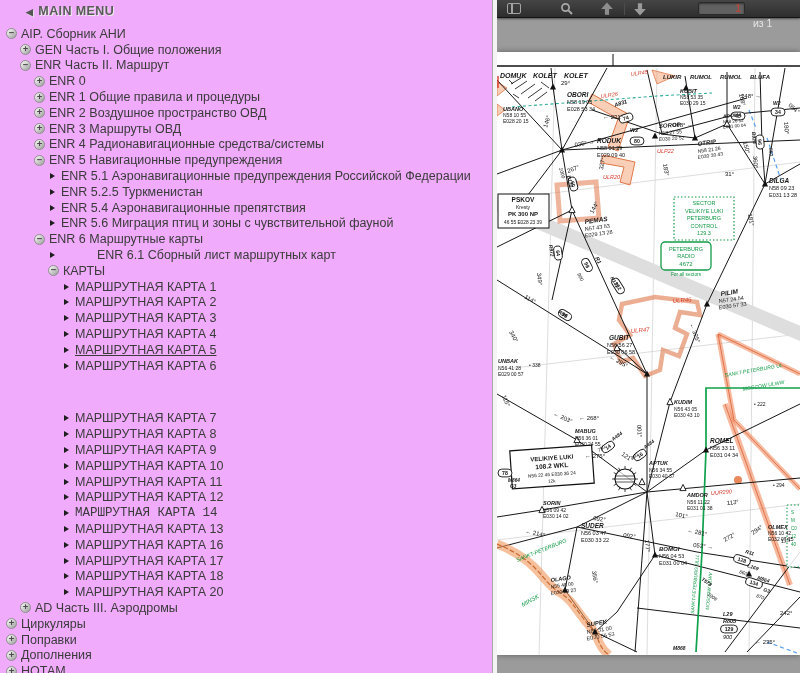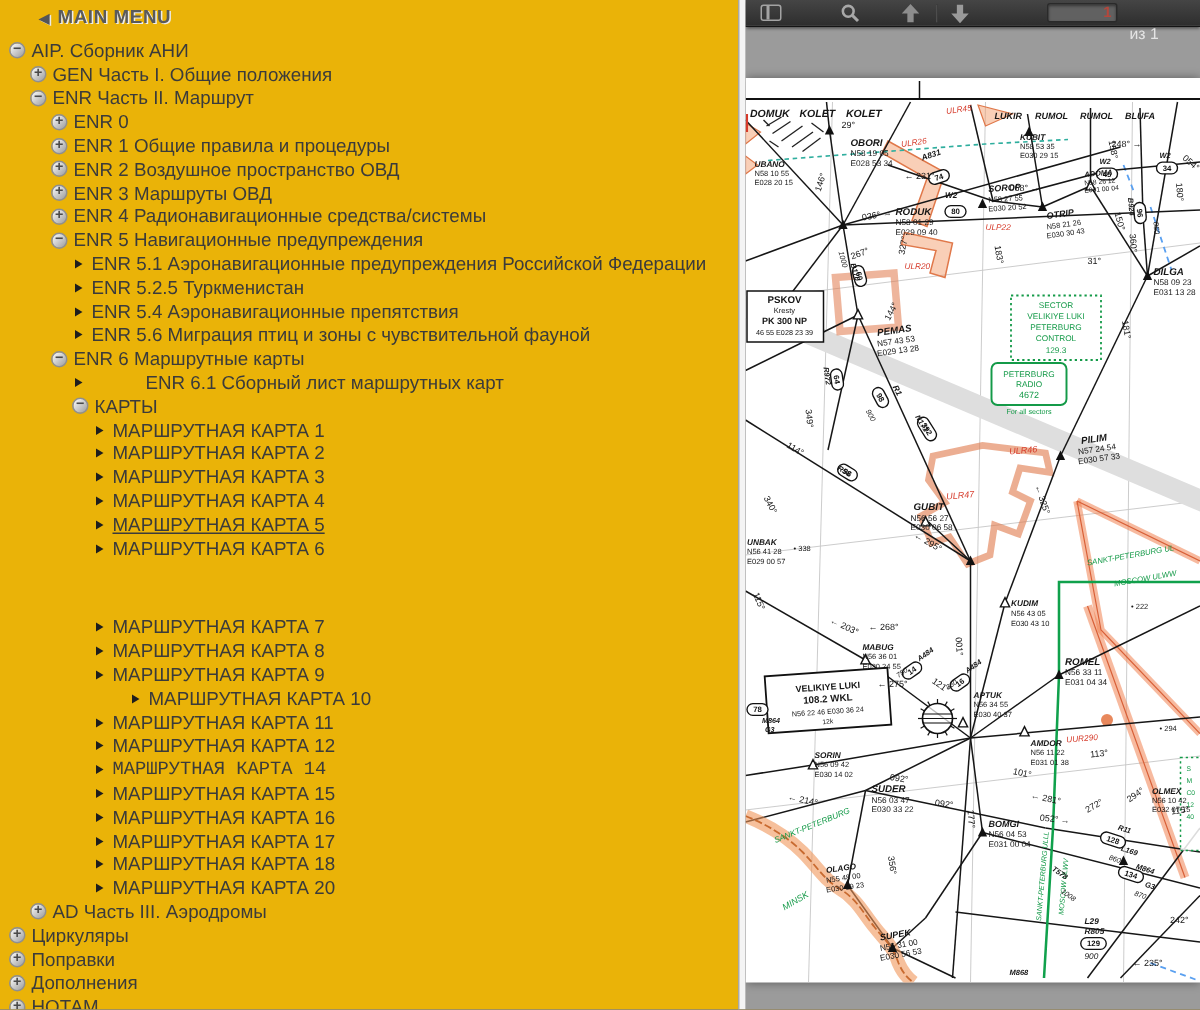--- a/index.html
+++ b/index.html
@@ -1,20 +1,20 @@
 <!DOCTYPE html>
 <html><head>
 <meta charset="utf-8">
 <style>
   html,body{margin:0;padding:0;background:#666;}
   *{box-sizing:border-box;}
   .app{width:800px;height:673px;position:relative;overflow:hidden;display:flex;
        font-family:"Liberation Sans",sans-serif;background:#c2c2c2;}
   
-  .sidebar{width:492px;height:673px;background:#eab308;overflow:hidden;flex:none;}
+  .sidebar{width:492px;height:673px;background:#f0abfc;overflow:hidden;flex:none;}
   .menu-header{padding:4px 0 7px 26px;font-size:12.5px;font-weight:bold;color:#5a5a5a;
        letter-spacing:.4px;text-shadow:1px 1px 0 #ececec;cursor:pointer;white-space:nowrap;}
   .menu-header .tri{font-size:9px;margin-right:5px;color:#555;}
   .tree{padding-top:1px;}
   .trow{display:flex;align-items:center;height:15.8px;font-size:12.5px;color:#3b3b3b;
        white-space:nowrap;cursor:pointer;}
   .tico{flex:none;margin-right:4px;}
   .t-circ{width:11px;height:11px;border-radius:50%;border:1px solid #8f8f8f;
        background:linear-gradient(135deg,#fdfdfd,#9c9c9c);color:#4a4a4a;font-size:9.5px;
        line-height:8.5px;text-align:center;font-weight:bold;}
@@ -147,39 +147,39 @@
           <span>МАРШРУТНАЯ КАРТА 7</span>
         </div>
         <div class="trow" style="padding-left: 62px;">
           <span class="tico t-leaf"></span>
           <span>МАРШРУТНАЯ КАРТА 8</span>
         </div>
         <div class="trow" style="padding-left: 62px;">
           <span class="tico t-leaf"></span>
           <span>МАРШРУТНАЯ КАРТА 9</span>
         </div>
-        <div class="trow" style="padding-left: 86px; text-align: right;">
+        <div class="trow" style="padding-left: 62px; text-align: right;">
           <span class="tico t-leaf"></span>
           <span>МАРШРУТНАЯ КАРТА 10</span>
         </div>
         <div class="trow" style="padding-left: 62px;">
           <span class="tico t-leaf"></span>
           <span>МАРШРУТНАЯ КАРТА 11</span>
         </div>
         <div class="trow" style="padding-left: 62px;">
           <span class="tico t-leaf"></span>
           <span>МАРШРУТНАЯ КАРТА 12</span>
         </div>
         <div class="trow" style="padding-left: 62px; font-family: Liberation Mono, monospace;">
           <span class="tico t-leaf"></span>
           <span>МАРШРУТНАЯ КАРТА 14</span>
         </div>
         <div class="trow" style="padding-left: 62px;">
           <span class="tico t-leaf"></span>
-          <span>МАРШРУТНАЯ КАРТА 15</span>
+          <span>МАРШРУТНАЯ КАРТА 13</span>
         </div>
         <div class="trow" style="padding-left: 62px;">
           <span class="tico t-leaf"></span>
           <span>МАРШРУТНАЯ КАРТА 16</span>
         </div>
         <div class="trow" style="padding-left: 62px;">
           <span class="tico t-leaf"></span>
           <span>МАРШРУТНАЯ КАРТА 17</span>
         </div>
         <div class="trow" style="padding-left: 62px;">

